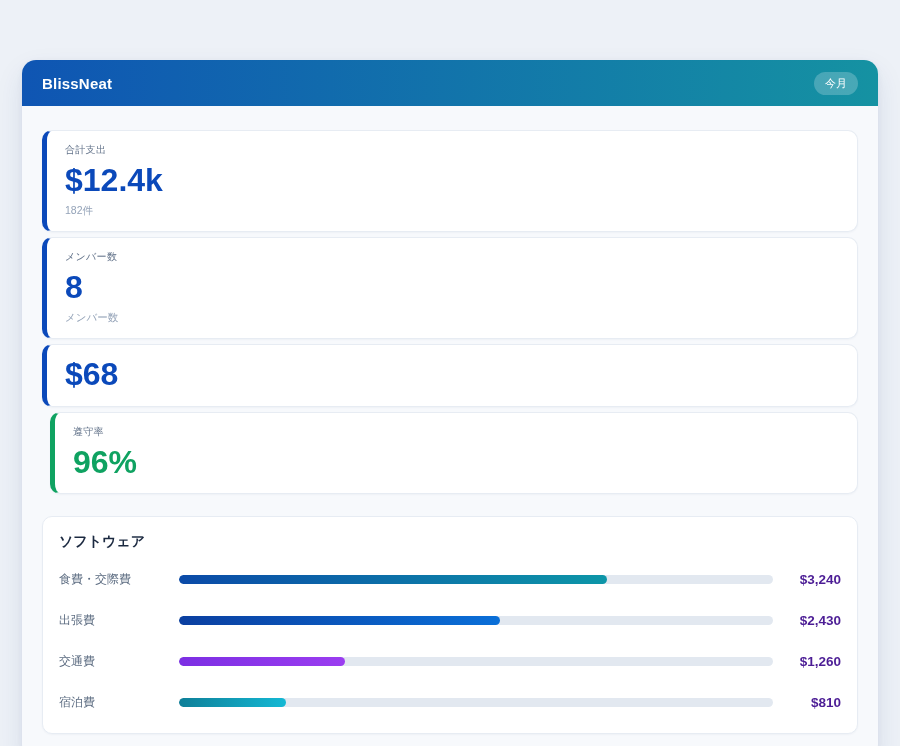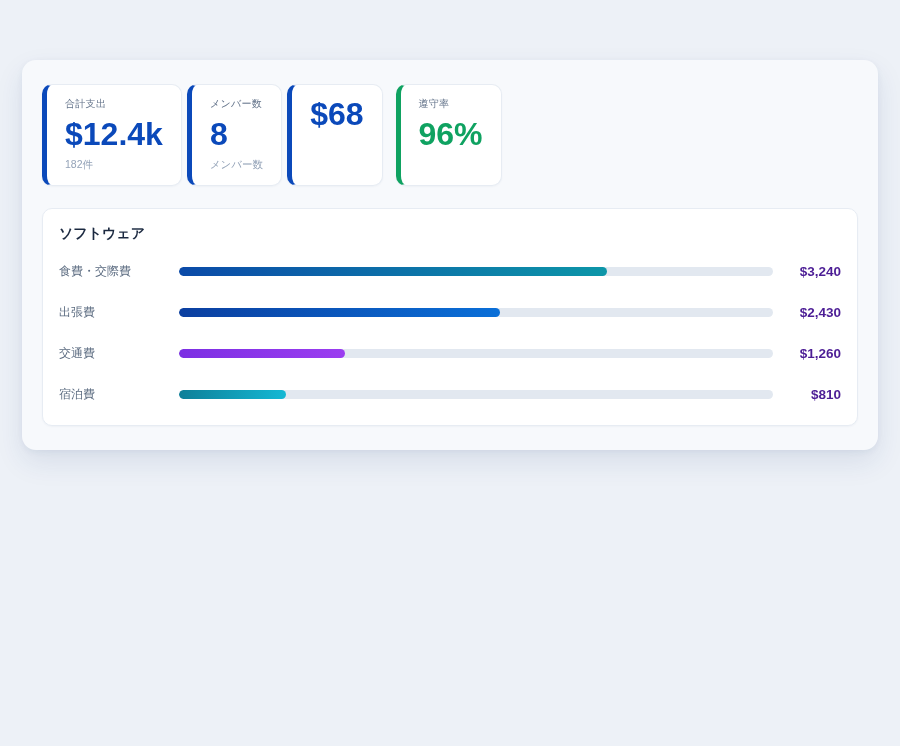--- a/index.html
+++ b/index.html
@@ -35,21 +35,21 @@
     background: rgba(255,255,255,0.22);
     color: #ffffff;
     border: none;
     font-size: 11px;
     padding: 4px 11px;
     border-radius: 999px;
     cursor: pointer;
     font-family: inherit;
   }
   .content { padding: 24px 20px 24px; }
-  .stats { display: flex; flex-direction: row; gap: 5px; margin-bottom: 22px; }
+  .stats { display: flex; flex-direction: column; gap: 5px; margin-bottom: 22px; }
   .stat-card {
     background: #ffffff;
     border: 1px solid #e7ecf3;
     border-left: 5px solid #0b49ba;
     border-radius: 10px;
     padding: 12px 18px 13px;
     box-shadow: 0 1px 2px rgba(16,42,96,0.04);
   }
   .stat-label {
     font-size: 10px;
@@ -112,20 +112,24 @@
     text-align: right;
     font-size: 13.5px;
     font-weight: bold;
     color: #4c1d95;
   }
 </style>
 </head>
 <body>
 
 <div class="app-container">
+  <div class="app-header">
+    <div class="app-title">BlissNeat</div>
+    <button class="period-badge">今月</button>
+  </div>
 
   <div class="content">
     <div class="stats">
       <div class="stat-card" style="border-left-color: rgb(11, 73, 186);">
         <div class="stat-label">合計支出</div>
         <div class="stat-value" style="color: rgb(11, 73, 186);">$12.4k</div>
         <div class="stat-sub">182件</div>
       </div>
       <div class="stat-card" style="border-left-color: rgb(11, 73, 186);">
         <div class="stat-label">メンバー数</div>

